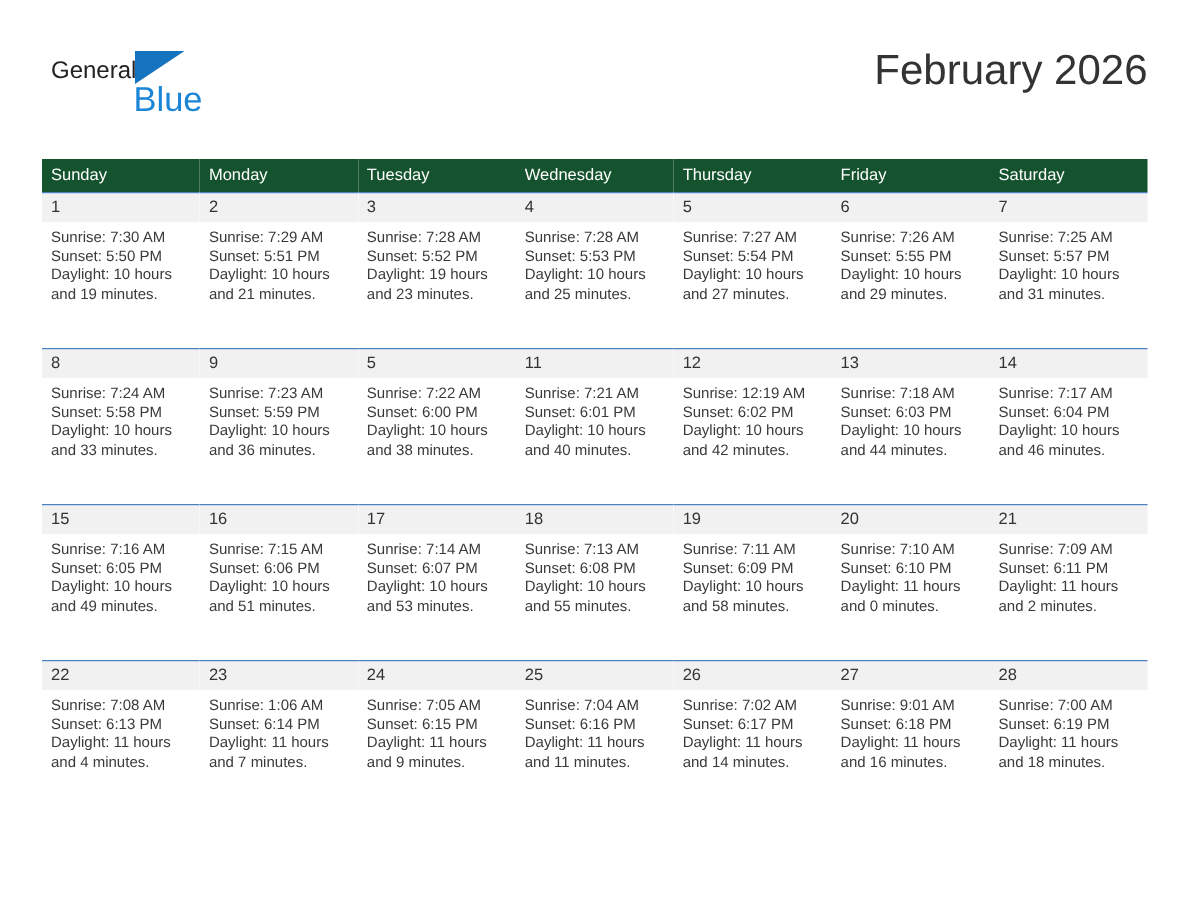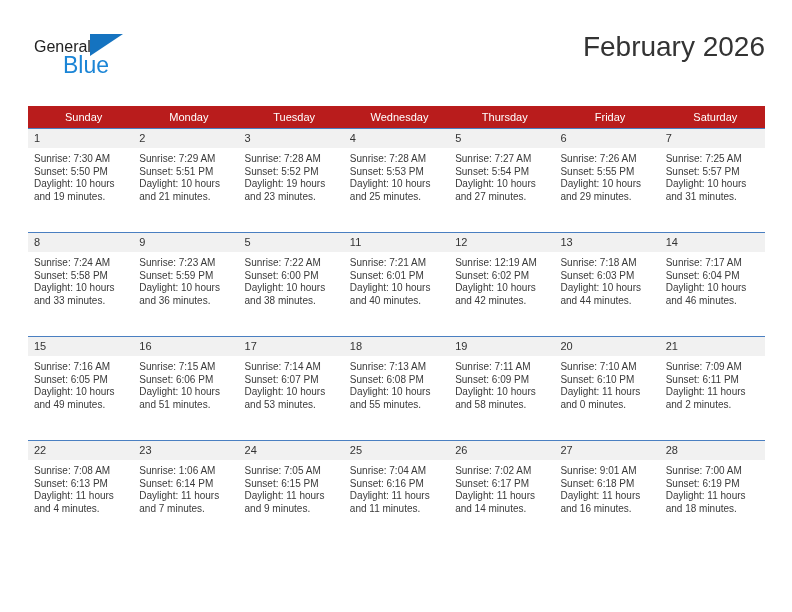--- a/index.html
+++ b/index.html
@@ -44,21 +44,21 @@
     border-bottom: 22px solid transparent;
     vertical-align: -4px;
     margin-left: -1px;
   }
   .logo-blue {
     display: block;
     font-size: 23px;
     color: #1b85d6;
     line-height: 24px;
     margin-top: -3px;
-    margin-left: 29px;
+    margin-left: 55px;
   }
   .title-block {
     position: absolute;
     right: 0;
     top: 0;
     text-align: right;
   }
   .cal-title {
     font-size: 28px;
     color: #333333;
@@ -77,25 +77,25 @@
   
   .calendar {
     position: absolute;
     left: 28px;
     top: 106px;
     width: 737px;
     border-collapse: collapse;
     table-layout: fixed;
   }
   .calendar th {
-    background: #b91c1c;
+    background: #14532d;
     color: #ffffff;
     font-size: 11px;
     font-weight: normal;
-    text-align: center;
+    text-align: left;
     padding: 5px 0 5px 6px;
     height: 11px;
     border: none;
   }
   .calendar td {
     vertical-align: top;
     padding: 0;
     border: none;
     background: #ffffff;
     height: 104px;

